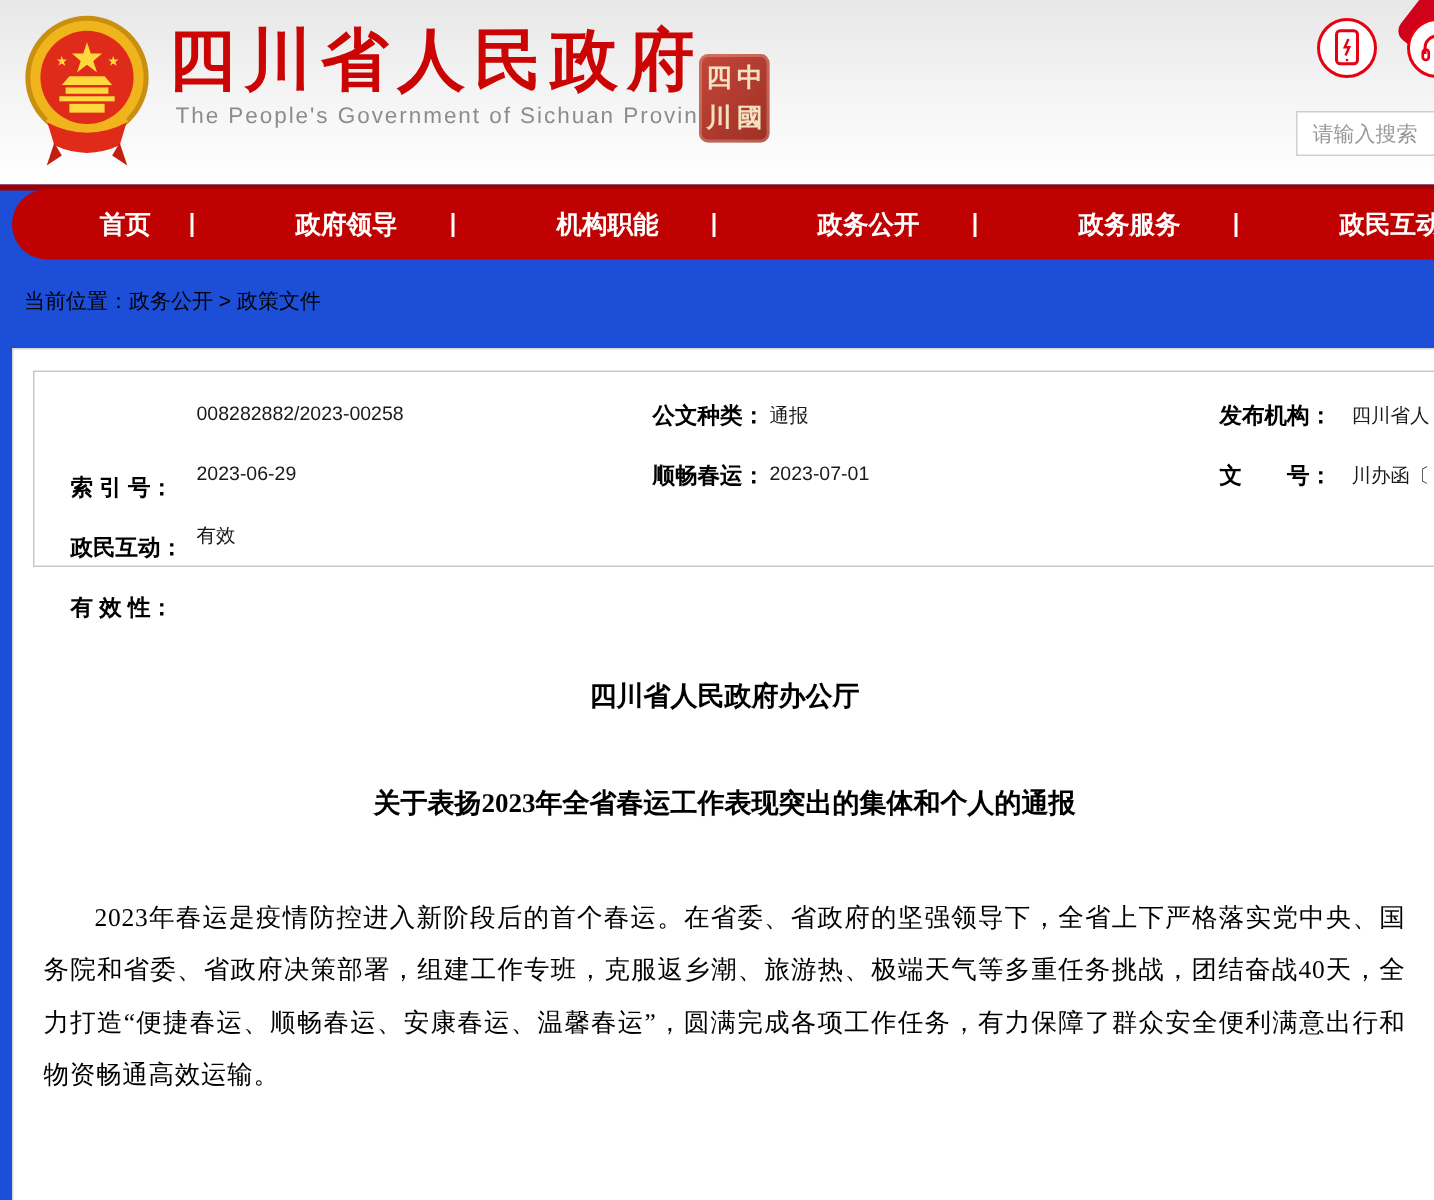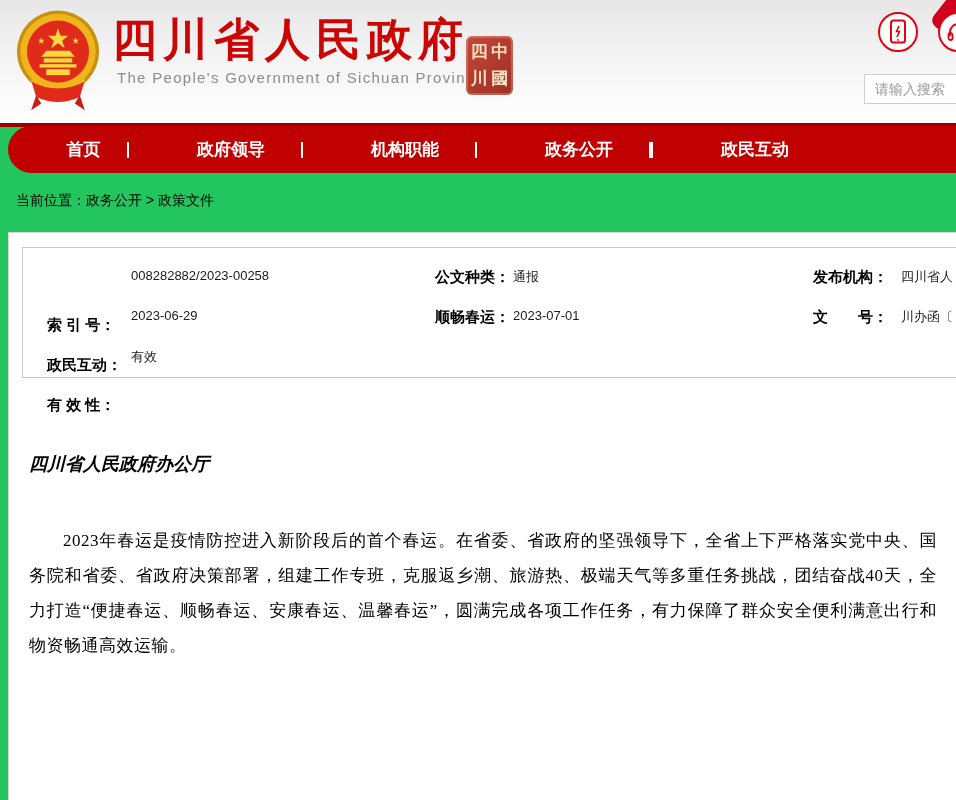--- a/index.html
+++ b/index.html
@@ -1,19 +1,19 @@
 <!DOCTYPE html>
 <html><head>
 <meta charset="utf-8">
 <style>
   * { margin:0; padding:0; box-sizing:border-box; }
   html,body { background:#fff; }
   .page {
     position:relative; width:956px; height:800px; overflow:hidden;
-    background:#22c55e; font-family:"Liberation Sans","DejaVu Sans",sans-serif;
+    background:#1d4ed8; font-family:"Liberation Sans","DejaVu Sans",sans-serif;
   }
   
   .header {
     position:absolute; left:0; top:0; width:100%; height:123px;
     background:linear-gradient(180deg,#e7e7e7 0%,#f3f3f3 45%,#ffffff 100%);
   }
   .emblem { position:absolute; left:16px; top:8px; width:84px; height:104px; }
   .site-title {
     position:absolute; left:112px; top:10px; font-size:45px; font-weight:bold;
     color:#cb0404; letter-spacing:6px; white-space:nowrap;
@@ -77,21 +77,21 @@
   .meta-label { position:absolute; top:10px; font-size:15px; font-weight:bold; color:#000; white-space:pre; }
   .meta-value { position:absolute; top:10px; font-size:13px; color:#1a1a1a; white-space:nowrap; }
   .c1l { left:24px;margin-top:48px; }  .c1v { left:108px; }
   .c2l { left:412px; } .c2v { left:490px; }
   .c3l { left:790px; } .c3v { left:878px; }
   
   .article {
     position:absolute; left:20px; top:219px; width:908px; color:#000;
     font-family:"Liberation Serif","DejaVu Serif",serif;
   }
-  .article-org   { font-size:18px; font-weight:bold; margin-bottom:47px;font-style:italic; }
+  .article-org   { text-align:center; font-size:18px; font-weight:bold; margin-bottom:47px; }
   .article-title { text-align:center; font-size:18px; font-weight:bold; margin-bottom:47px; }
   .article-docnum{ text-align:center; font-size:17px; margin-bottom:44px; }
   .article-salutation { font-size:17px; line-height:22px; margin-bottom:32px; }
   .article-para  {
     font-size:17px; line-height:35px; text-align:justify; text-indent:2em;
     letter-spacing:0.5px;
   }
 </style>
 </head>
 <body>
@@ -151,20 +151,21 @@
   <div class="top-line"></div>
   <div class="nav-bar">
     <div class="nav-item">首页</div>
     <div class="nav-sep"></div>
     <div class="nav-item">政府领导</div>
     <div class="nav-sep"></div>
     <div class="nav-item">机构职能</div>
     <div class="nav-sep"></div>
     <div class="nav-item">政务公开</div>
     <div class="nav-sep"></div>
+    <div class="nav-item">政务服务</div>
     <div class="nav-sep"></div>
     <div class="nav-item">政民互动</div>
   </div>
 
   <div class="breadcrumb">当前位置：政务公开 &gt; 政策文件</div>
 
   <div class="panel">
 
     <div class="meta-box">
       <div class="meta-row">
@@ -184,17 +185,18 @@
         <span class="meta-value c3v">川办函〔</span>
       </div>
       <div class="meta-row">
         <span class="meta-label c1l">有 效 性：</span>
         <span class="meta-value c1v">有效</span>
       </div>
     </div>
 
     <div class="article">
       <div class="article-org">四川省人民政府办公厅</div>
+      <div class="article-title">关于表扬2023年全省春运工作表现突出的集体和个人的通报</div>
       <div class="article-para">2023年春运是疫情防控进入新阶段后的首个春运。在省委、省政府的坚强领导下，全省上下严格落实党中央、国务院和省委、省政府决策部署，组建工作专班，克服返乡潮、旅游热、极端天气等多重任务挑战，团结奋战40天，全力打造“便捷春运、顺畅春运、安康春运、温馨春运”，圆满完成各项工作任务，有力保障了群众安全便利满意出行和物资畅通高效运输。</div>
     </div>
 
   </div>
 </div>
 
 </body></html>

